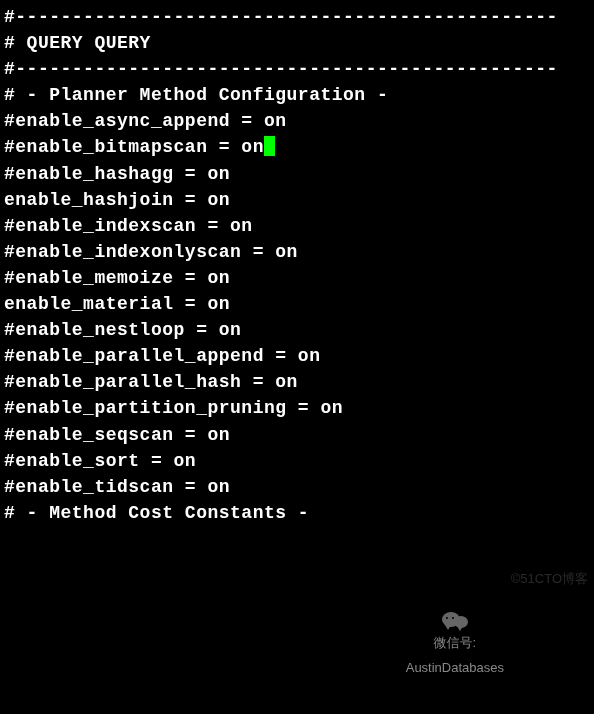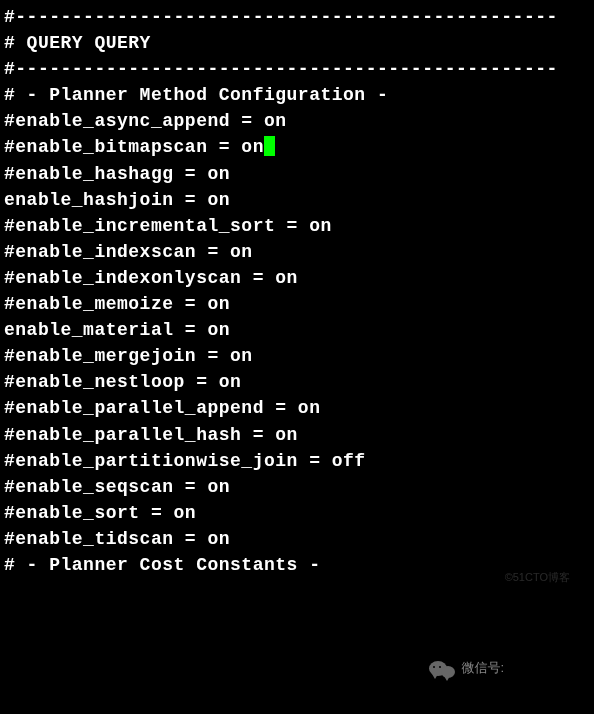--- a/index.html
+++ b/index.html
@@ -27,39 +27,40 @@
     .cursor {
       display: inline-block;
       width: 11px;
       height: 20px;
       background: #00ff00;
       vertical-align: text-bottom;
       margin-bottom: 1px;
     }
     .watermark-right {
       position: absolute;
-      right: 24px;
+      right: 6px;
       top: 570px;
       color: rgba(200,200,200,0.2);
-      font-size: 11px;
+      font-size: 13px;
       font-family: Arial, sans-serif;
       font-weight: normal;
       writing-mode: horizontal-tb;
     }
     .wechat-attribution {
       position: absolute;
       bottom: 36px;
       right: 90px;
       display: flex;
       align-items: center;
       gap: 6px;
       font-family: Arial, 'Microsoft YaHei', sans-serif;
       font-size: 13px;
       color: #888;
       font-weight: normal;
+      flex-direction: column;
     }
     .wechat-icons {
       display: flex;
       align-items: center;
     }
     .bubble {
       width: 18px;
       height: 15px;
       background: #666;
       border-radius: 50% 50% 50% 50%;
@@ -101,41 +102,40 @@
     <div class="line">#------------------------------------------------</div>
     <div class="line"># QUERY QUERY</div>
     <div class="line">#------------------------------------------------</div>
     <div class="line"></div>
     <div class="line"># - Planner Method Configuration -</div>
     <div class="line"></div>
     <div class="line">#enable_async_append = on</div>
     <div class="line">#enable_bitmapscan = on<span class="cursor"></span></div>
     <div class="line">#enable_hashagg = on</div>
     <div class="line">enable_hashjoin = on</div>
-    <div class="line">#enable_incremental_sort = on</div>
     <div class="line">#enable_indexscan = on</div>
     <div class="line">#enable_indexonlyscan = on</div>
     <div class="line">#enable_memoize = on</div>
     <div class="line">enable_material = on</div>
-    <div class="line">#enable_mergejoin = on</div>
     <div class="line">#enable_nestloop = on</div>
     <div class="line">#enable_parallel_append = on</div>
     <div class="line">#enable_parallel_hash = on</div>
-    <div class="line">#enable_partitionwise_join = off</div>
+    <div class="line">#enable_partition_pruning = on</div>
     <div class="line">#enable_seqscan = on</div>
     <div class="line">#enable_sort = on</div>
     <div class="line">#enable_tidscan = on</div>
     <div class="line"></div>
-    <div class="line"># - Planner Cost Constants -</div>
+    <div class="line"># - Method Cost Constants -</div>
   </div>
 
 <div class="wechat-attribution">
   <span class="wechat-icons">
     <span class="bubble">
         <span class="dot"></span>
         <span class="dot"></span>
       </span>
     <span class="bubble small"></span>
   </span>
   <span>微信号:</span>
+  <span>AustinDatabases</span>
 </div>
 
 <div class="watermark-right">©51CTO博客</div>
 
 </body></html>

